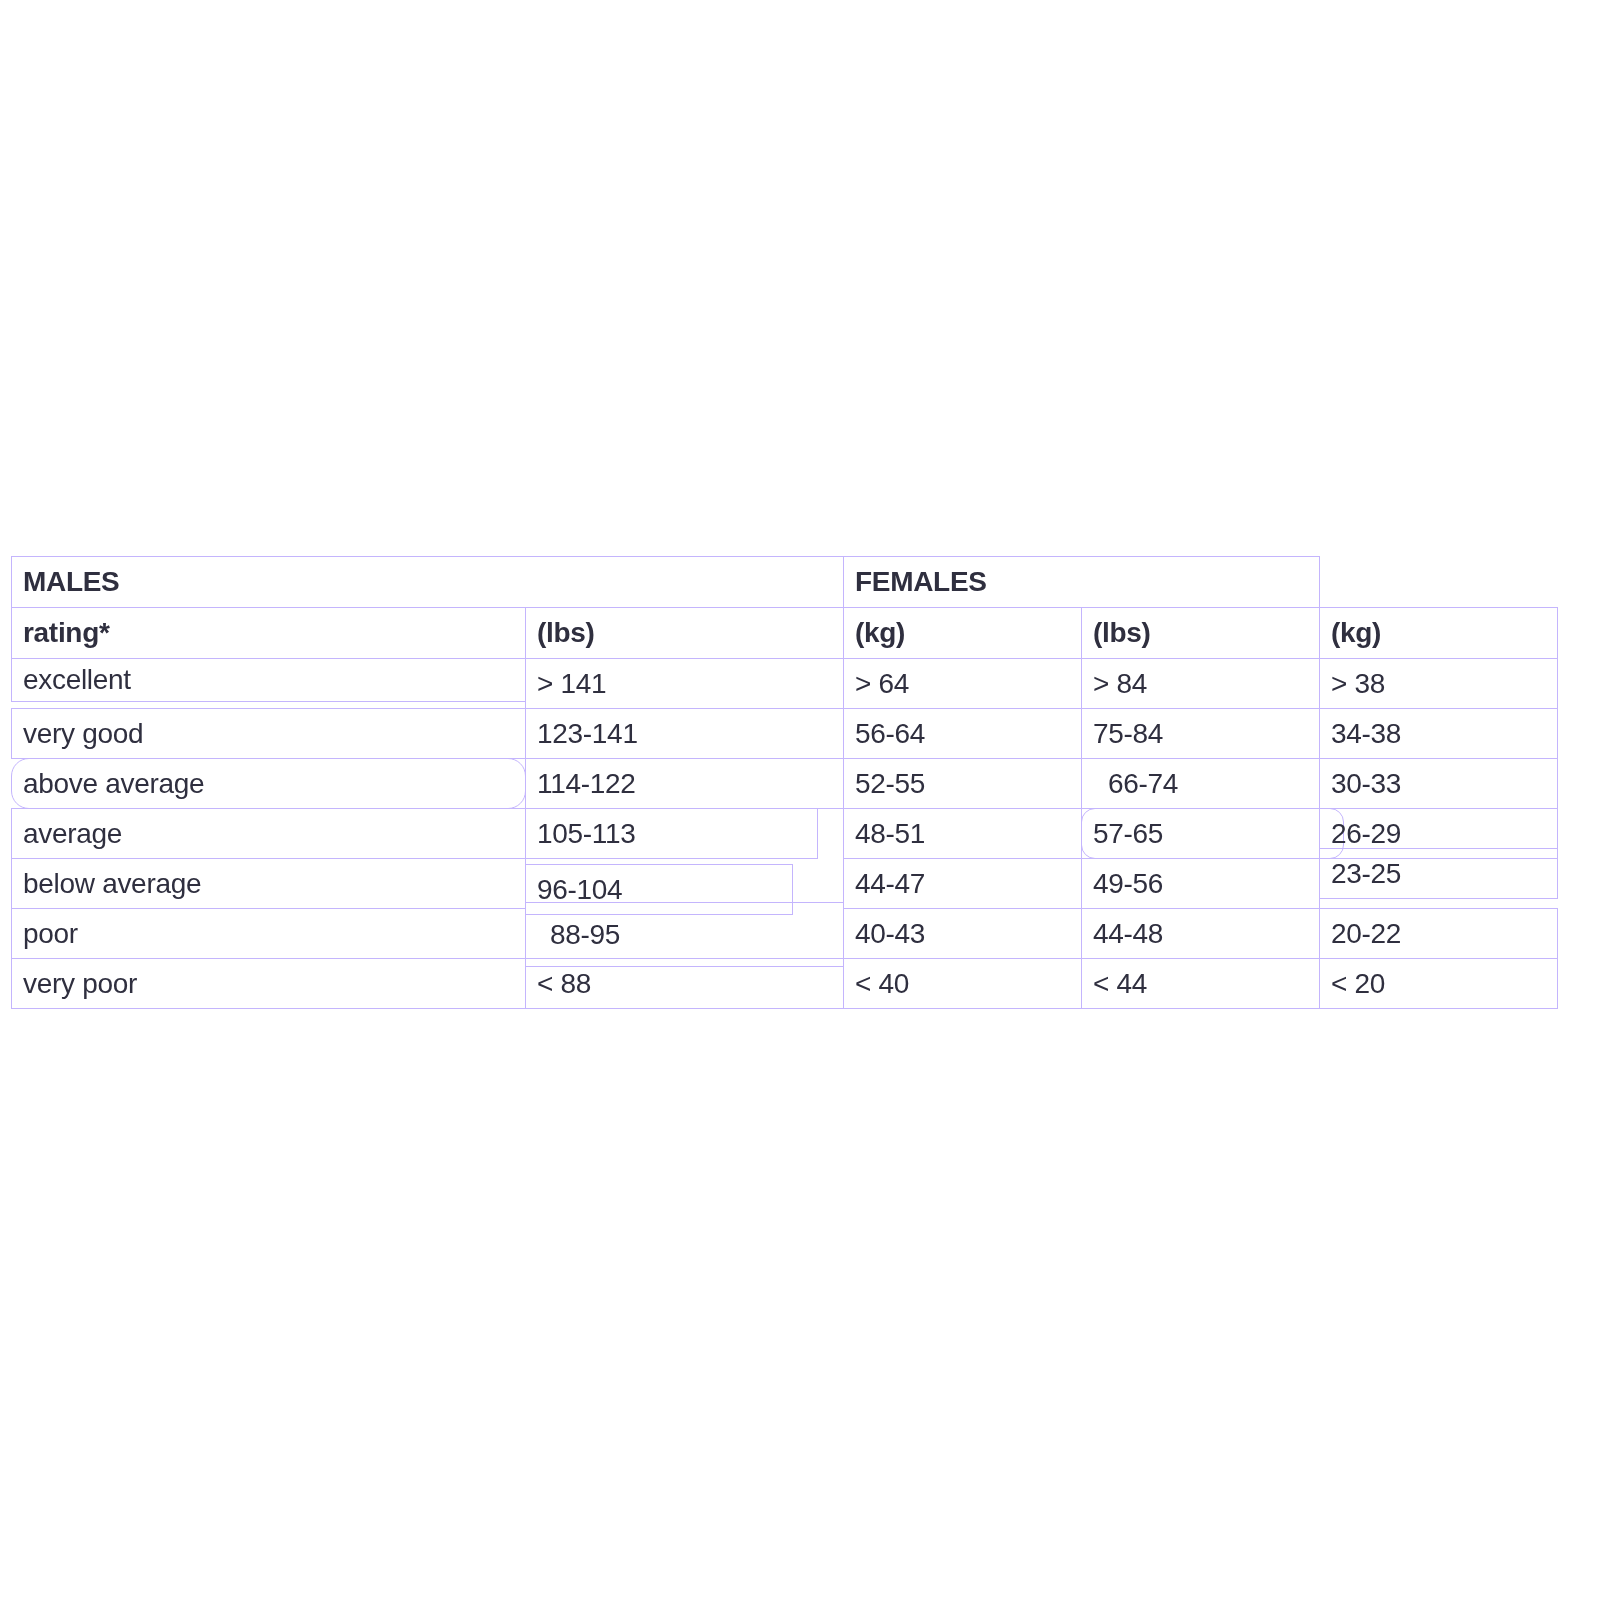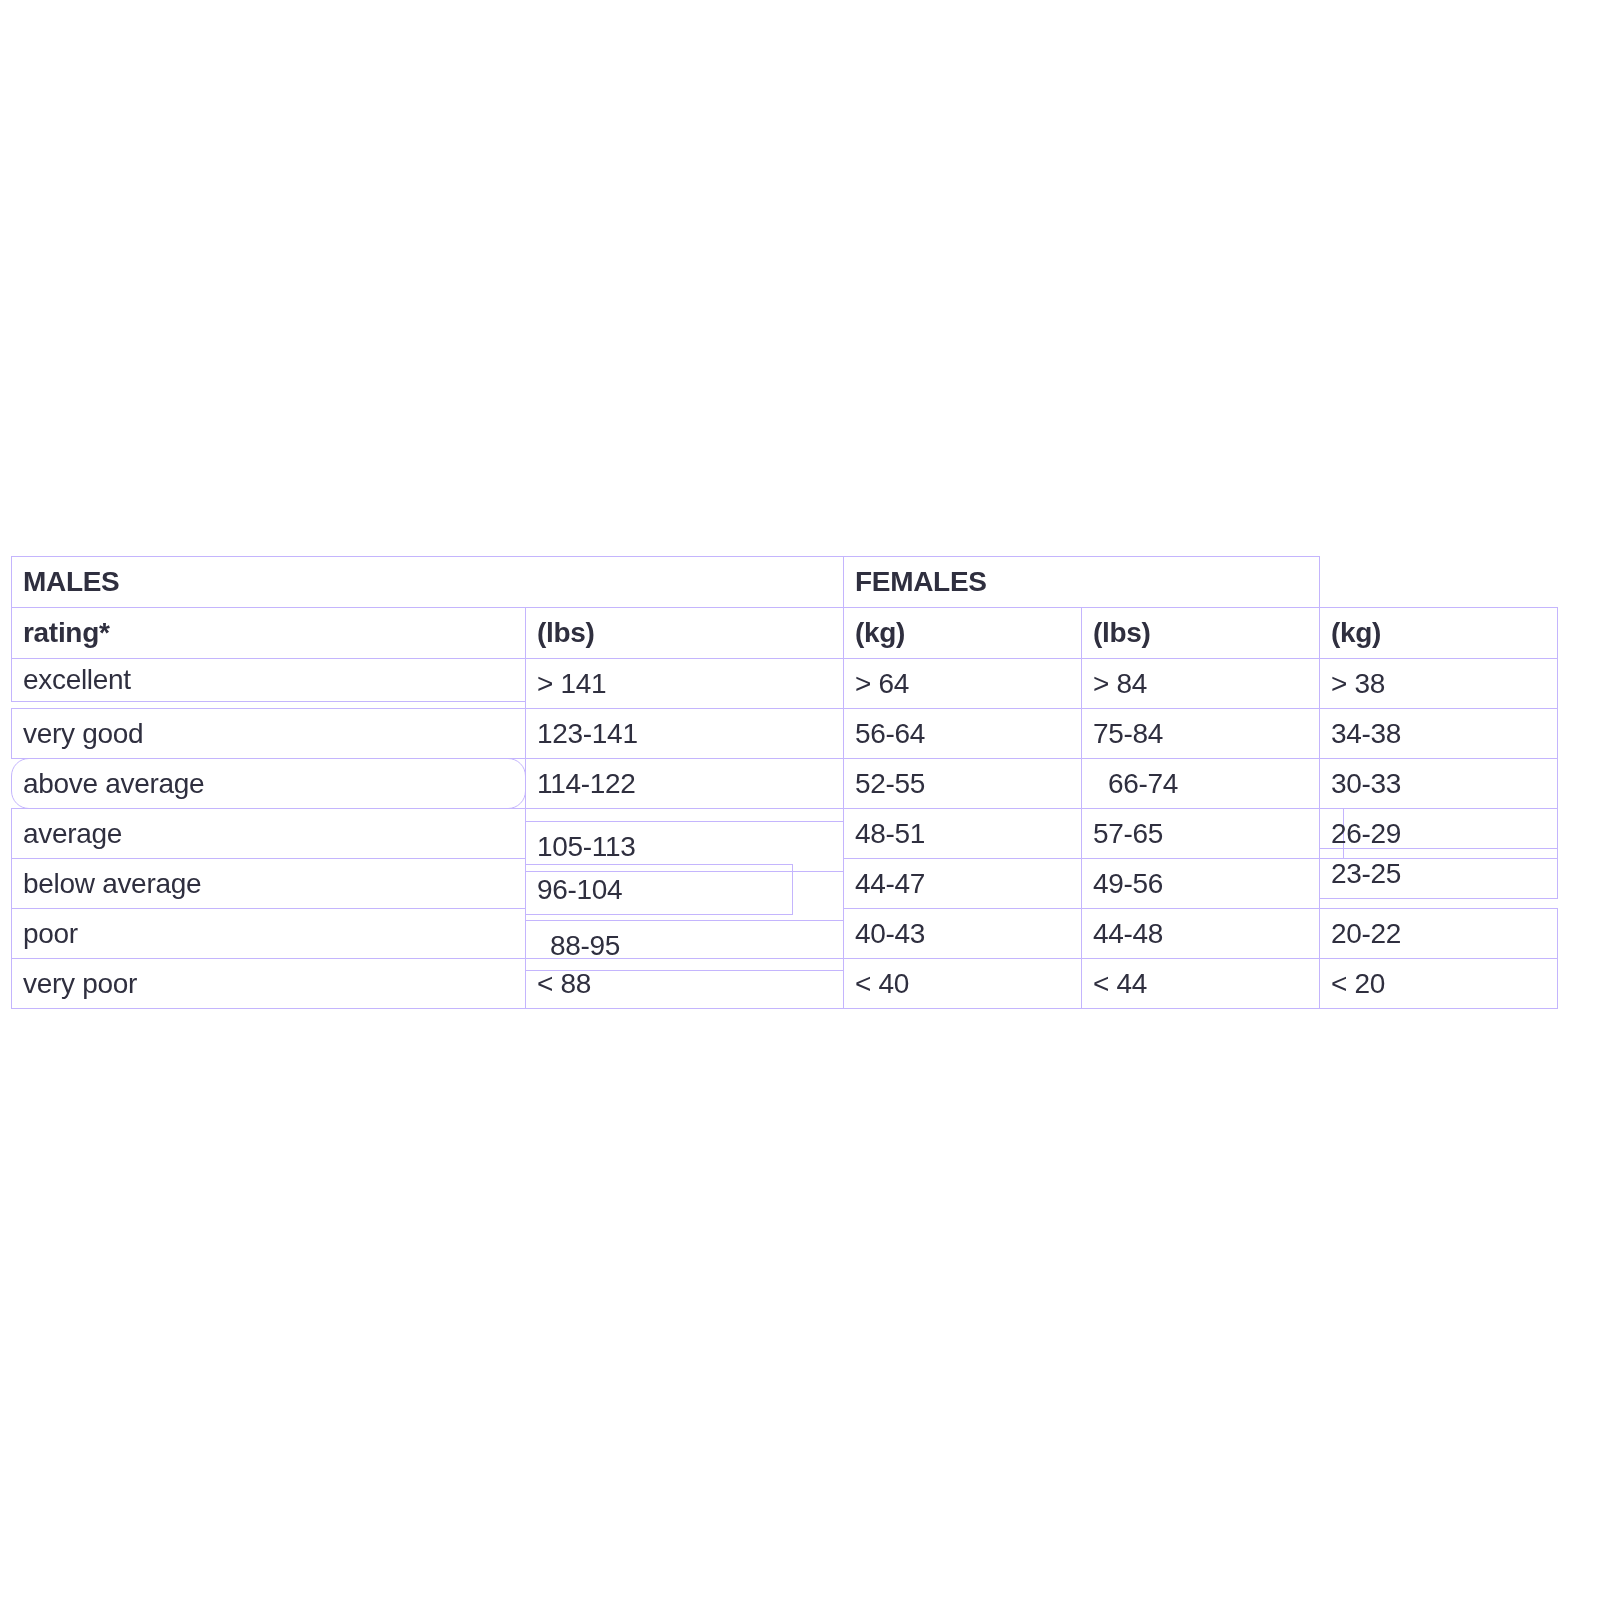--- a/index.html
+++ b/index.html
@@ -35,31 +35,31 @@
       <div class="cell" style="left: 514px; top: 152px; width: 319px; height: 51px;">123-141</div>
       <div class="cell" style="left: 832px; top: 152px; width: 239px; height: 51px;">56-64</div>
       <div class="cell" style="left: 1070px; top: 152px; width: 239px; height: 51px;">75-84</div>
       <div class="cell" style="left: 1308px; top: 152px; width: 239px; height: 51px;">34-38</div>
       <div class="cell" style="left: 0px; top: 202px; width: 515px; height: 51px; border-radius: 18px;">above average</div>
       <div class="cell" style="left: 514px; top: 202px; width: 319px; height: 51px;">114-122</div>
       <div class="cell" style="left: 832px; top: 202px; width: 239px; height: 51px;">52-55</div>
       <div class="cell" style="left: 1070px; top: 202px; width: 239px; height: 51px; padding-left: 26px;">66-74</div>
       <div class="cell" style="left: 1308px; top: 202px; width: 239px; height: 51px;">30-33</div>
       <div class="cell" style="left: 0px; top: 252px; width: 515px; height: 51px;">average</div>
-      <div class="cell" style="left: 514px; top: 265px; width: 319px; height: 51px;">105-113</div>
+      <div class="cell" style="left: 514px; top: 252px; width: 293px; height: 51px;">105-113</div>
       <div class="cell" style="left: 832px; top: 252px; width: 239px; height: 51px;">48-51</div>
-      <div class="cell" style="left: 1070px; top: 252px; width: 263px; height: 51px;">57-65</div>
+      <div class="cell" style="left: 1070px; top: 252px; width: 263px; height: 51px; border-radius: 14px;">57-65</div>
       <div class="cell" style="left: 1308px; top: 252px; width: 239px; height: 51px;">26-29</div>
       <div class="cell" style="left: 0px; top: 302px; width: 515px; height: 51px;">below average</div>
       <div class="cell" style="left: 514px; top: 308px; width: 268px; height: 51px;">96-104</div>
       <div class="cell" style="left: 832px; top: 302px; width: 239px; height: 51px;">44-47</div>
       <div class="cell" style="left: 1070px; top: 302px; width: 239px; height: 51px;">49-56</div>
       <div class="cell" style="left: 1308px; top: 292px; width: 239px; height: 51px; text-align: center;">23-25</div>
       <div class="cell" style="left: 0px; top: 352px; width: 515px; height: 51px;">poor</div>
-      <div class="cell" style="left: 514px; top: 364px; width: 319px; height: 51px; padding-left: 24px;">88-95</div>
+      <div class="cell" style="left: 514px; top: 346px; width: 319px; height: 65px; padding-left: 24px;">88-95</div>
       <div class="cell" style="left: 832px; top: 352px; width: 239px; height: 51px;">40-43</div>
       <div class="cell" style="left: 1070px; top: 352px; width: 239px; height: 51px;">44-48</div>
       <div class="cell" style="left: 1308px; top: 352px; width: 239px; height: 51px;">20-22</div>
       <div class="cell" style="left: 0px; top: 402px; width: 515px; height: 51px;">very poor</div>
       <div class="cell" style="left: 514px; top: 402px; width: 319px; height: 51px;">&lt; 88</div>
       <div class="cell" style="left: 832px; top: 402px; width: 239px; height: 51px;">&lt; 40</div>
       <div class="cell" style="left: 1070px; top: 402px; width: 239px; height: 51px;">&lt; 44</div>
       <div class="cell" style="left: 1308px; top: 402px; width: 239px; height: 51px;">&lt; 20</div>
     </div>
 </div>

